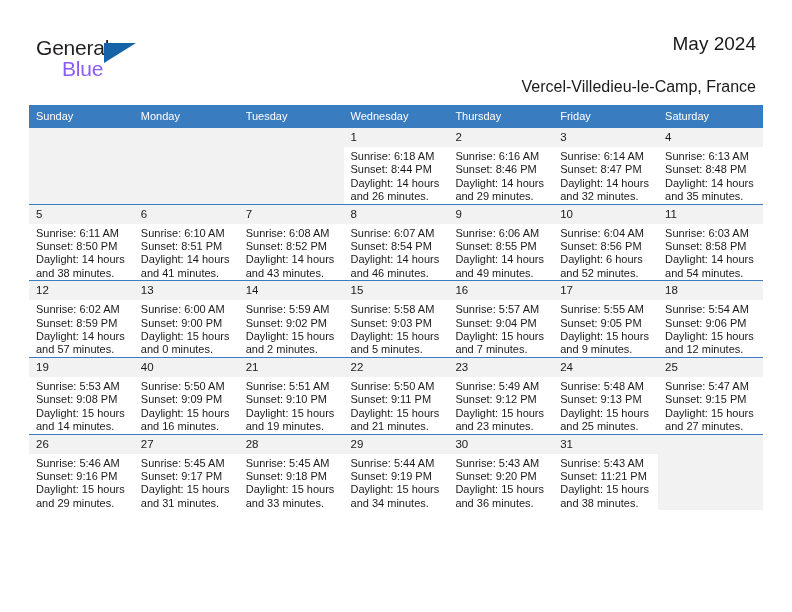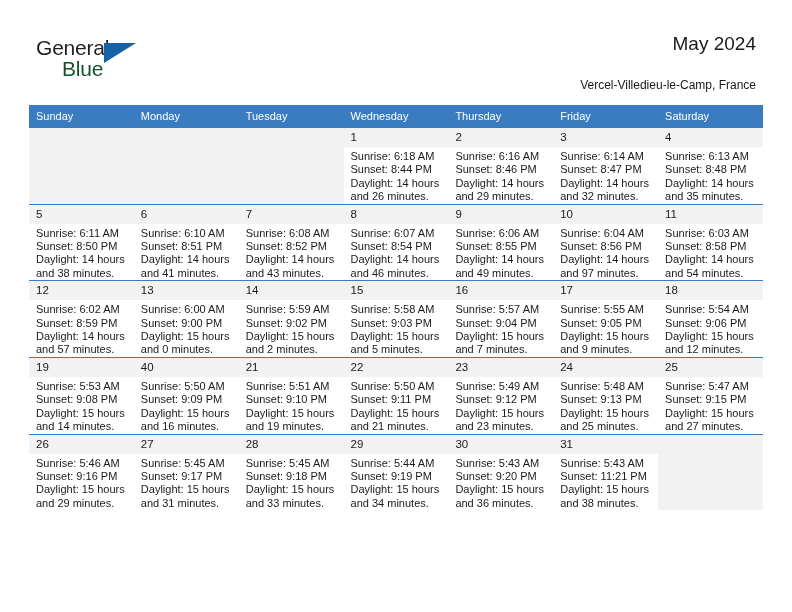--- a/index.html
+++ b/index.html
@@ -45,21 +45,21 @@
     letter-spacing: -0.2px;
     color: #231f20;
     font-family: "Liberation Sans", sans-serif;
   }
   .logo-blue {
     position: absolute;
     left: 26px;
     top: 21px;
     font-size: 21px;
     letter-spacing: -0.2px;
-    color: #14532d;
+    color: #8b5cf6;
     font-family: "Liberation Sans", sans-serif;
   }
   .logo-tri {
     position: absolute;
     left: 68px;
     top: 7px;
     width: 0;
     height: 0;
     border-left: 32px solid #1462a8;
     border-bottom: 20px solid transparent;
@@ -72,21 +72,21 @@
     font-size: 19px;
     color: #1a1a1a;
     text-align: right;
     white-space: nowrap;
     font-family: "Liberation Sans", sans-serif;
   }
   .subtitle {
     position: absolute;
     right: 36px;
     top: 78px;
-    font-size: 12px;
+    font-size: 16px;
     color: #1a1a1a;
     text-align: right;
     white-space: nowrap;
     font-family: "Liberation Sans", sans-serif;
   }
 
   
   .calendar {
     position: absolute;
     left: 29px;
@@ -248,21 +248,21 @@
               <div>Sunrise: 6:06 AM</div>
               <div>Sunset: 8:55 PM</div>
               <div class="daylight">Daylight: 14 hours and 49 minutes.</div>
             </div>
           </td>
           <td>
             <span class="daynum">10</span>
             <div class="details">
               <div>Sunrise: 6:04 AM</div>
               <div>Sunset: 8:56 PM</div>
-              <div class="daylight">Daylight: 14 hours and 97 minutes.</div>
+              <div class="daylight">Daylight: 6 hours and 52 minutes.</div>
             </div>
           </td>
           <td>
             <span class="daynum">11</span>
             <div class="details">
               <div>Sunrise: 6:03 AM</div>
               <div>Sunset: 8:58 PM</div>
               <div class="daylight">Daylight: 14 hours and 54 minutes.</div>
             </div>
           </td>

